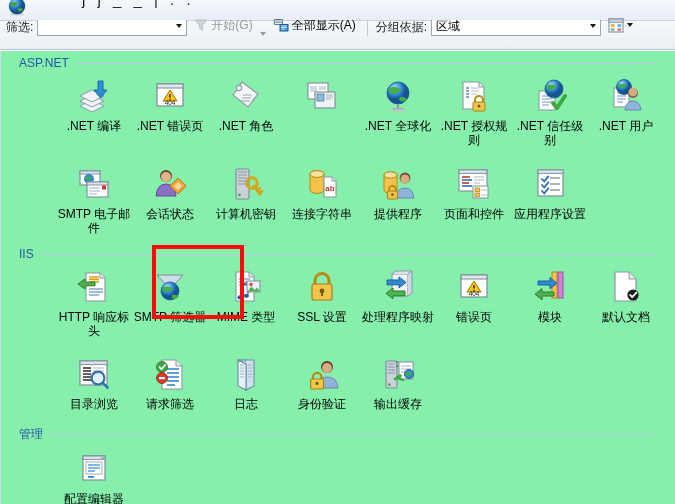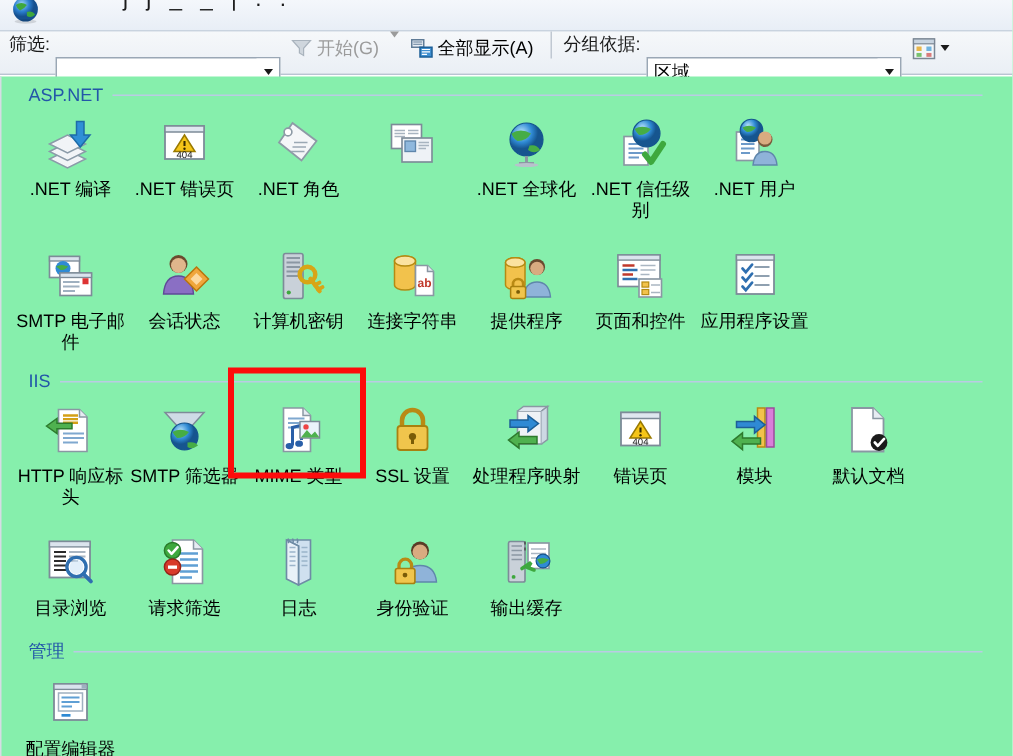--- a/index.html
+++ b/index.html
@@ -30,22 +30,22 @@
     font-size:15px; color:#1a1a1a; letter-spacing:4px;
     white-space:nowrap;
   }
 
   
   #toolbar{
     height:30px; width:100%;
     background:linear-gradient(180deg,#f6f8fa 0%, #eaeff5 100%);
     border-top:1px solid #c9d3df;
     border-bottom:1px solid #b9c4d2;
-    display:flex; align-items:flex-start;
-    padding:0 6px;
+    display:flex; align-items:flex-end;
+    padding:13px 6px;
     gap:4px;
   }
   .tb-label{ font-size:12px; color:#1a1a1a; white-space:nowrap; }
   .tb-combo{
     display:flex; align-items:center;
     height:20px; background:#fff;
     border:1px solid #9aa7b5;
     min-width:50px;
     margin-top:17px;
   }
@@ -95,33 +95,34 @@
   .grid{
     display:grid;
     grid-template-columns:repeat(8, 76px);
     padding-left:8px;
   }
   .tile{
     width:76px;
     padding-top:4px;
     display:flex; flex-direction:column; align-items:center;
     text-align:center;
+    margin-left:47px;
   }
   .tile .glyph{
     width:40px;height:40px;
     display:flex;align-items:center;justify-content:flex-end;
     margin-bottom:3px;
   }
   .tile .cap{
     font-size:12px; line-height:14px; color:#000;
     width:76px; word-break:break-all;
   }
   .row-iis1 .tile, .row-asp1 .tile { height:88px; }
   .row-asp2 .tile { height:82px; }
-  .row-iis2 .tile { height:70px; }
+  .row-iis2 .tile { height:70px;font-family:Liberation Mono, monospace; }
   .row-mgmt .tile { height:70px; }
 
   
   #highlight{
     position:absolute;
     left:152px; top:245px; width:92px; height:74px;
     border:4px solid #fd0b0b;
     pointer-events:none;
     z-index:20;
   }
@@ -281,20 +282,34 @@
             <circle cx="20" cy="17" r="11" fill="url(#gg2)" stroke="#15558e" stroke-width="0.8"></circle>
             <path d="M10 13 Q16 9 23 13 Q20 18 14 18 Q11 16 10 13Z" fill="#46ad45"></path>
             <path d="M22 21 Q27 20 29 24 Q25 27 21 24Z" fill="#46ad45"></path>
             <path d="M20 28 v4 M15 33 h10" stroke="#8c98a4" stroke-width="2"></path>
             <ellipse cx="20" cy="34" rx="8" ry="1.4" fill="#b8c2cc"></ellipse>
           </svg>
         </span>
         <span class="cap">.NET 全球化</span>
       </div>
 
+      <div class="tile">
+        <span class="glyph">
+          <svg viewBox="0 0 40 40" width="40" height="40">
+            <path d="M9 6h16l5 5v22H9Z" fill="#fff" stroke="#8a97a3" stroke-width="1.1"></path>
+            <path d="M25 6v5h5" fill="#e6ecf2" stroke="#8a97a3" stroke-width="1"></path>
+            <path d="M12 12h3M12 15h3M12 18h3M12 21h3" stroke="#5d87b5" stroke-width="1.6"></path>
+            <path d="M17 12h8M17 15h8M17 18h6" stroke="#b2bdc8" stroke-width="1.1"></path>
+            <path d="M21 27v-3a4 4 0 018 0v3" fill="none" stroke="#b98a14" stroke-width="2"></path>
+            <rect x="19" y="26" width="12" height="9" rx="1.2" fill="#f0c54c" stroke="#a9800f" stroke-width="1"></rect>
+            <circle cx="25" cy="30" r="1.5" fill="#7a5c07"></circle>
+          </svg>
+        </span>
+        <span class="cap">.NET 授权规则</span>
+      </div>
 
       <div class="tile">
         <span class="glyph">
           <svg viewBox="0 0 40 40" width="40" height="40">
             <defs>
                 <radialGradient id="gg3" cx="35%" cy="28%">
               <stop offset="0%" stop-color="#b6e3fa"></stop>
                   <stop offset="62%" stop-color="#2f8ad4"></stop>
                   <stop offset="100%" stop-color="#16558f"></stop>
             </radialGradient>

